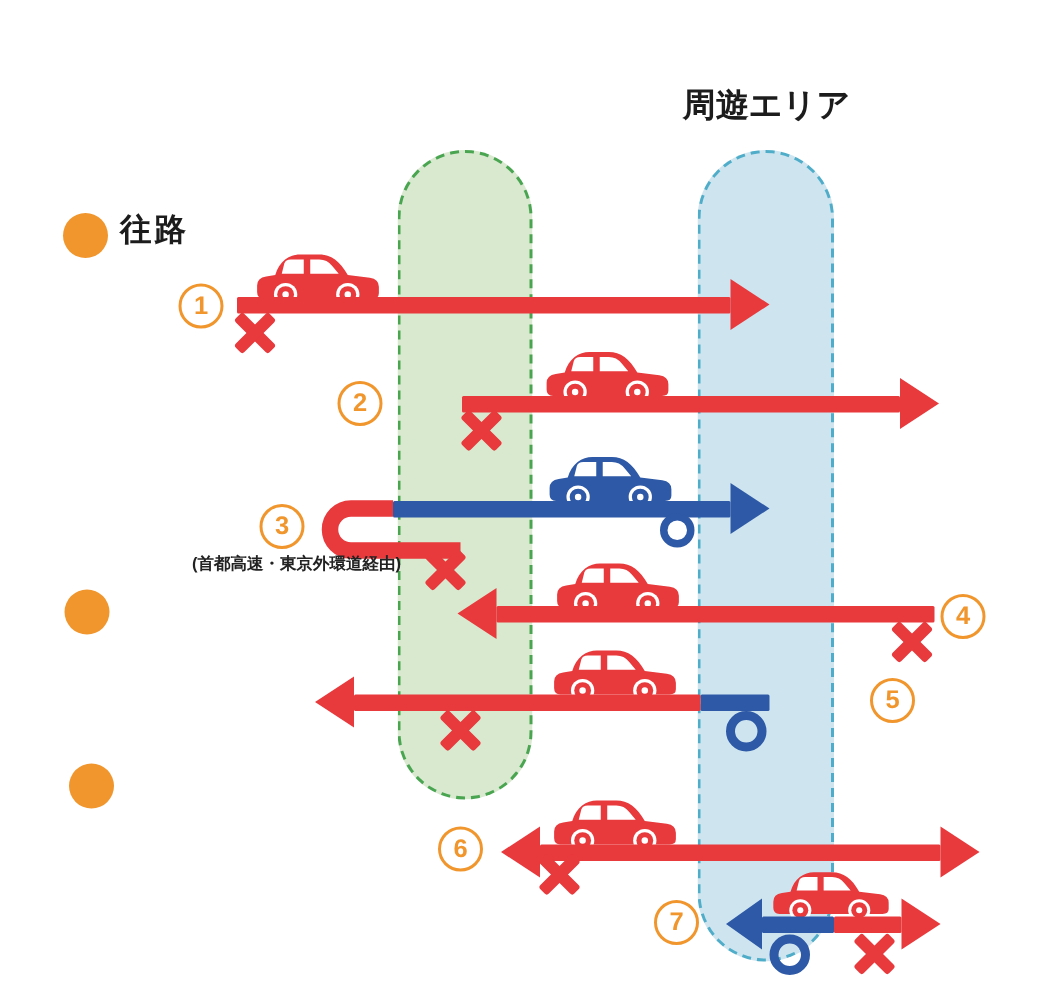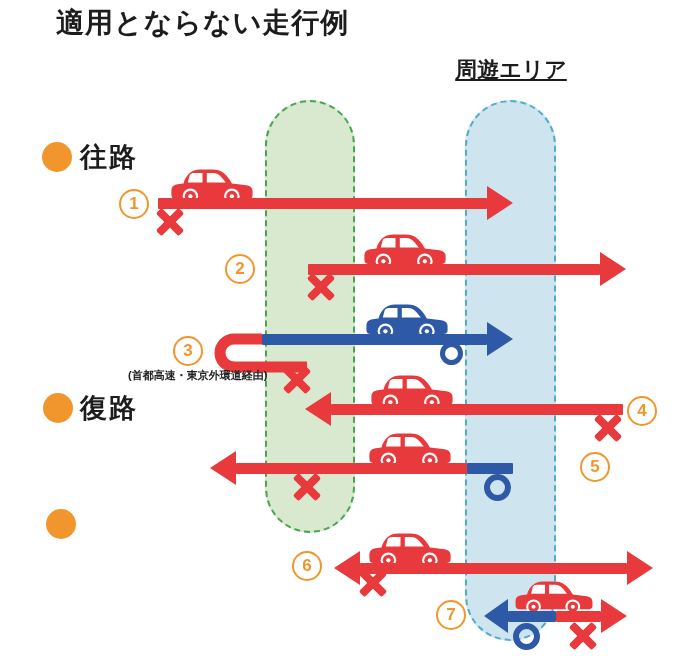--- a/index.html
+++ b/index.html
@@ -5,22 +5,22 @@
   html,body{margin:0;padding:0;background:#fff;}
   .canvas{
     position:relative;width:698px;height:666px;background:#fff;overflow:hidden;
     font-family:"Liberation Sans","DejaVu Sans",sans-serif;
   }
   .abs{position:absolute;}
   
   .title{left:56px;top:4px;font-size:28px;font-weight:bold;color:#1c1c1c;letter-spacing:1px;}
   .zone-label{top:55px;width:124px;text-align:center;font-size:22px;font-weight:bold;color:#1c1c1c;}
   .zone-label.dep{left:248px;}
-  .zone-label.tour{left:449px;text-decoration:underline;}
-  .section-label{font-size:27px;font-weight:bold;color:#1c1c1c;letter-spacing:2px;}
+  .zone-label.tour{left:449px;}
+  .section-label{font-size:21px;font-weight:bold;color:#1c1c1c;letter-spacing:2px;}
   .dot{width:30px;height:30px;border-radius:50%;background:#f0962d;}
   .note{font-size:11px;font-weight:bold;color:#222;width:160px;text-align:left;white-space:nowrap;}
   
   .zone{box-sizing:border-box;border-radius:46px;}
   .zone.green{left:265px;top:100px;width:90px;height:433px;background:#d9e9cf;border:2.5px dashed #4aa551;}
   .zone.blue{left:465px;top:100px;width:91px;height:541px;background:#cee5f0;border:2.5px dashed #4fadc9;}
   
   .shaft{height:11px;border-radius:1px;}
   .shaft.red{background:#e8393c;}
   .shaft.blu{background:#2e59a6;}
@@ -62,27 +62,25 @@
       <circle cx="73" cy="34" r="2.5" fill="#fff"></circle>
     </symbol>
   </defs>
 </svg>
 
 <div class="canvas">
 
   <div class="abs zone green"></div>
   <div class="abs zone blue"></div>
 
-  <div class="abs title">適用とならない走行例</div>
   <div class="abs zone-label tour">周遊エリア</div>
 
   <div class="abs dot" style="left:42px;top:142px;"></div>
   <div class="abs section-label" style="left:80px;top:139px;">往路</div>
   <div class="abs dot" style="left:43px;top:393px;"></div>
-  <div class="abs section-label" style="left:80px;top:390px;">復路</div>
   <div class="abs dot" style="left:46px;top:509px;"></div>
 
   <svg class="abs car red-c" style="left:168px;top:167px;">
       <use href="#car"></use>
     </svg>
   <div class="abs shaft red" style="left:158px;top:198px;width:329px;"></div>
   <div class="abs head r-red" style="left:487px;top:186px;"></div>
   <div class="abs num" style="left:119px;top:189px;">1</div>
   <div class="abs xmark" style="left:156px;top:208px;"></div>
 

